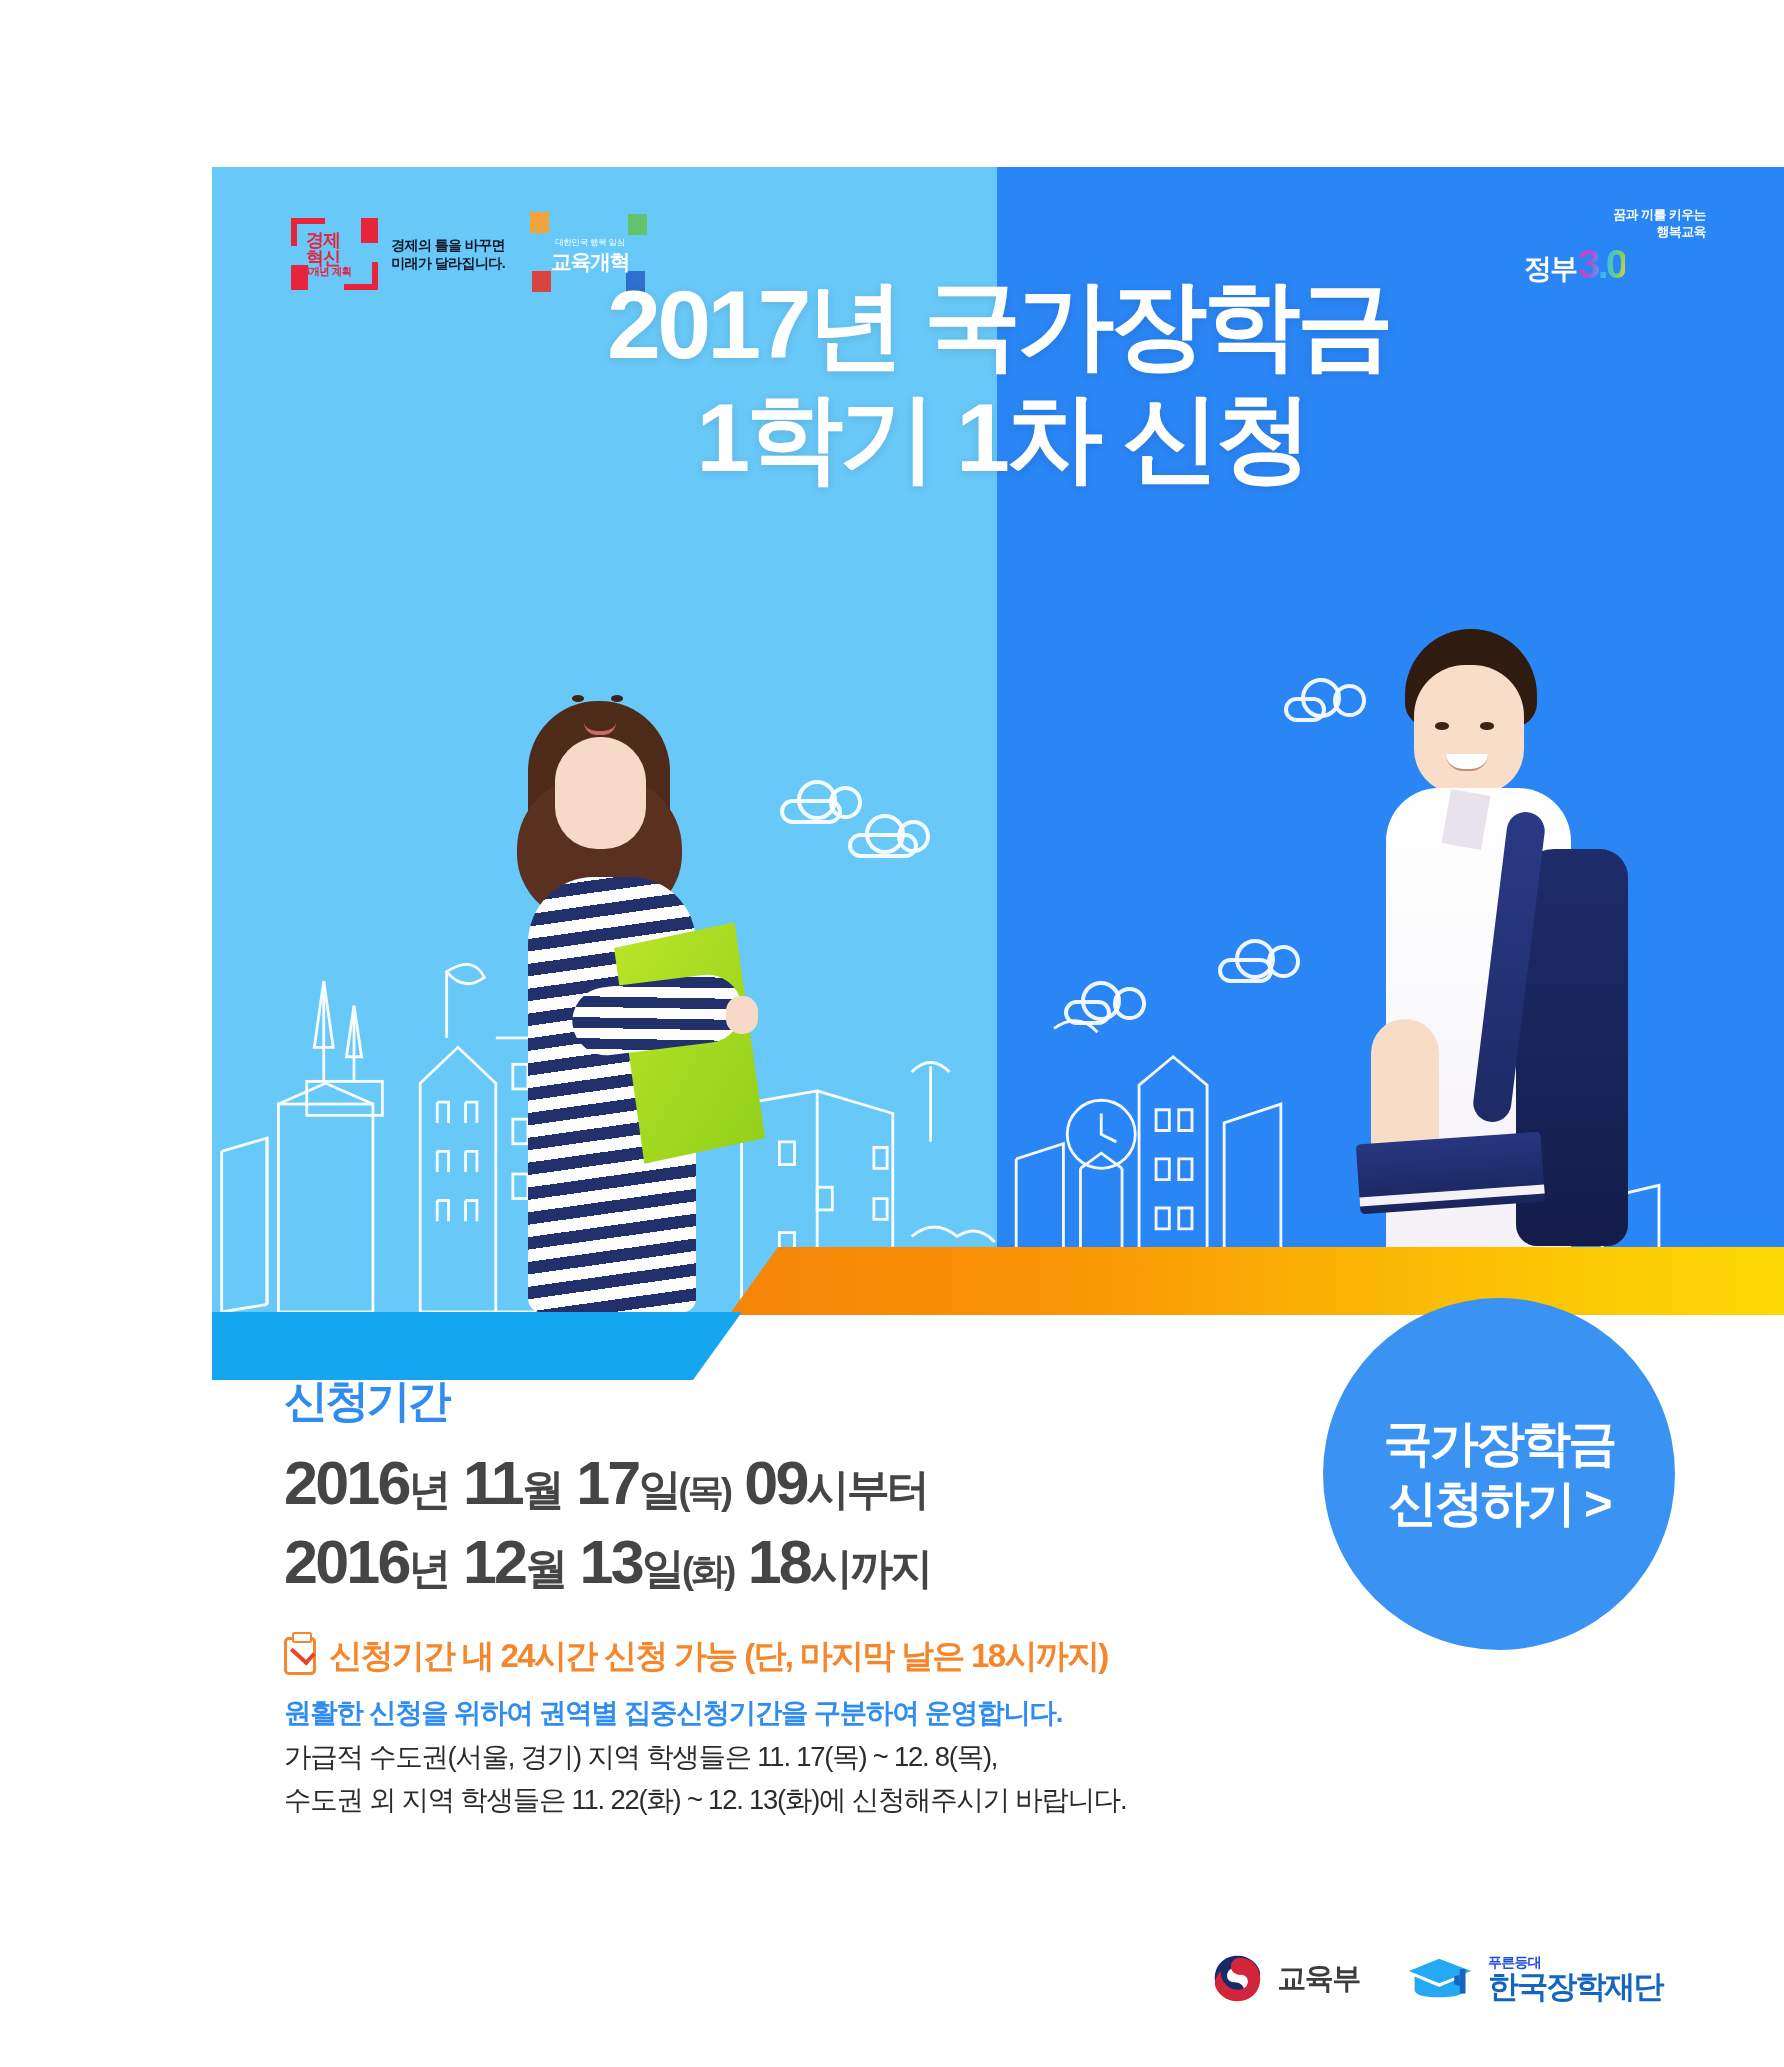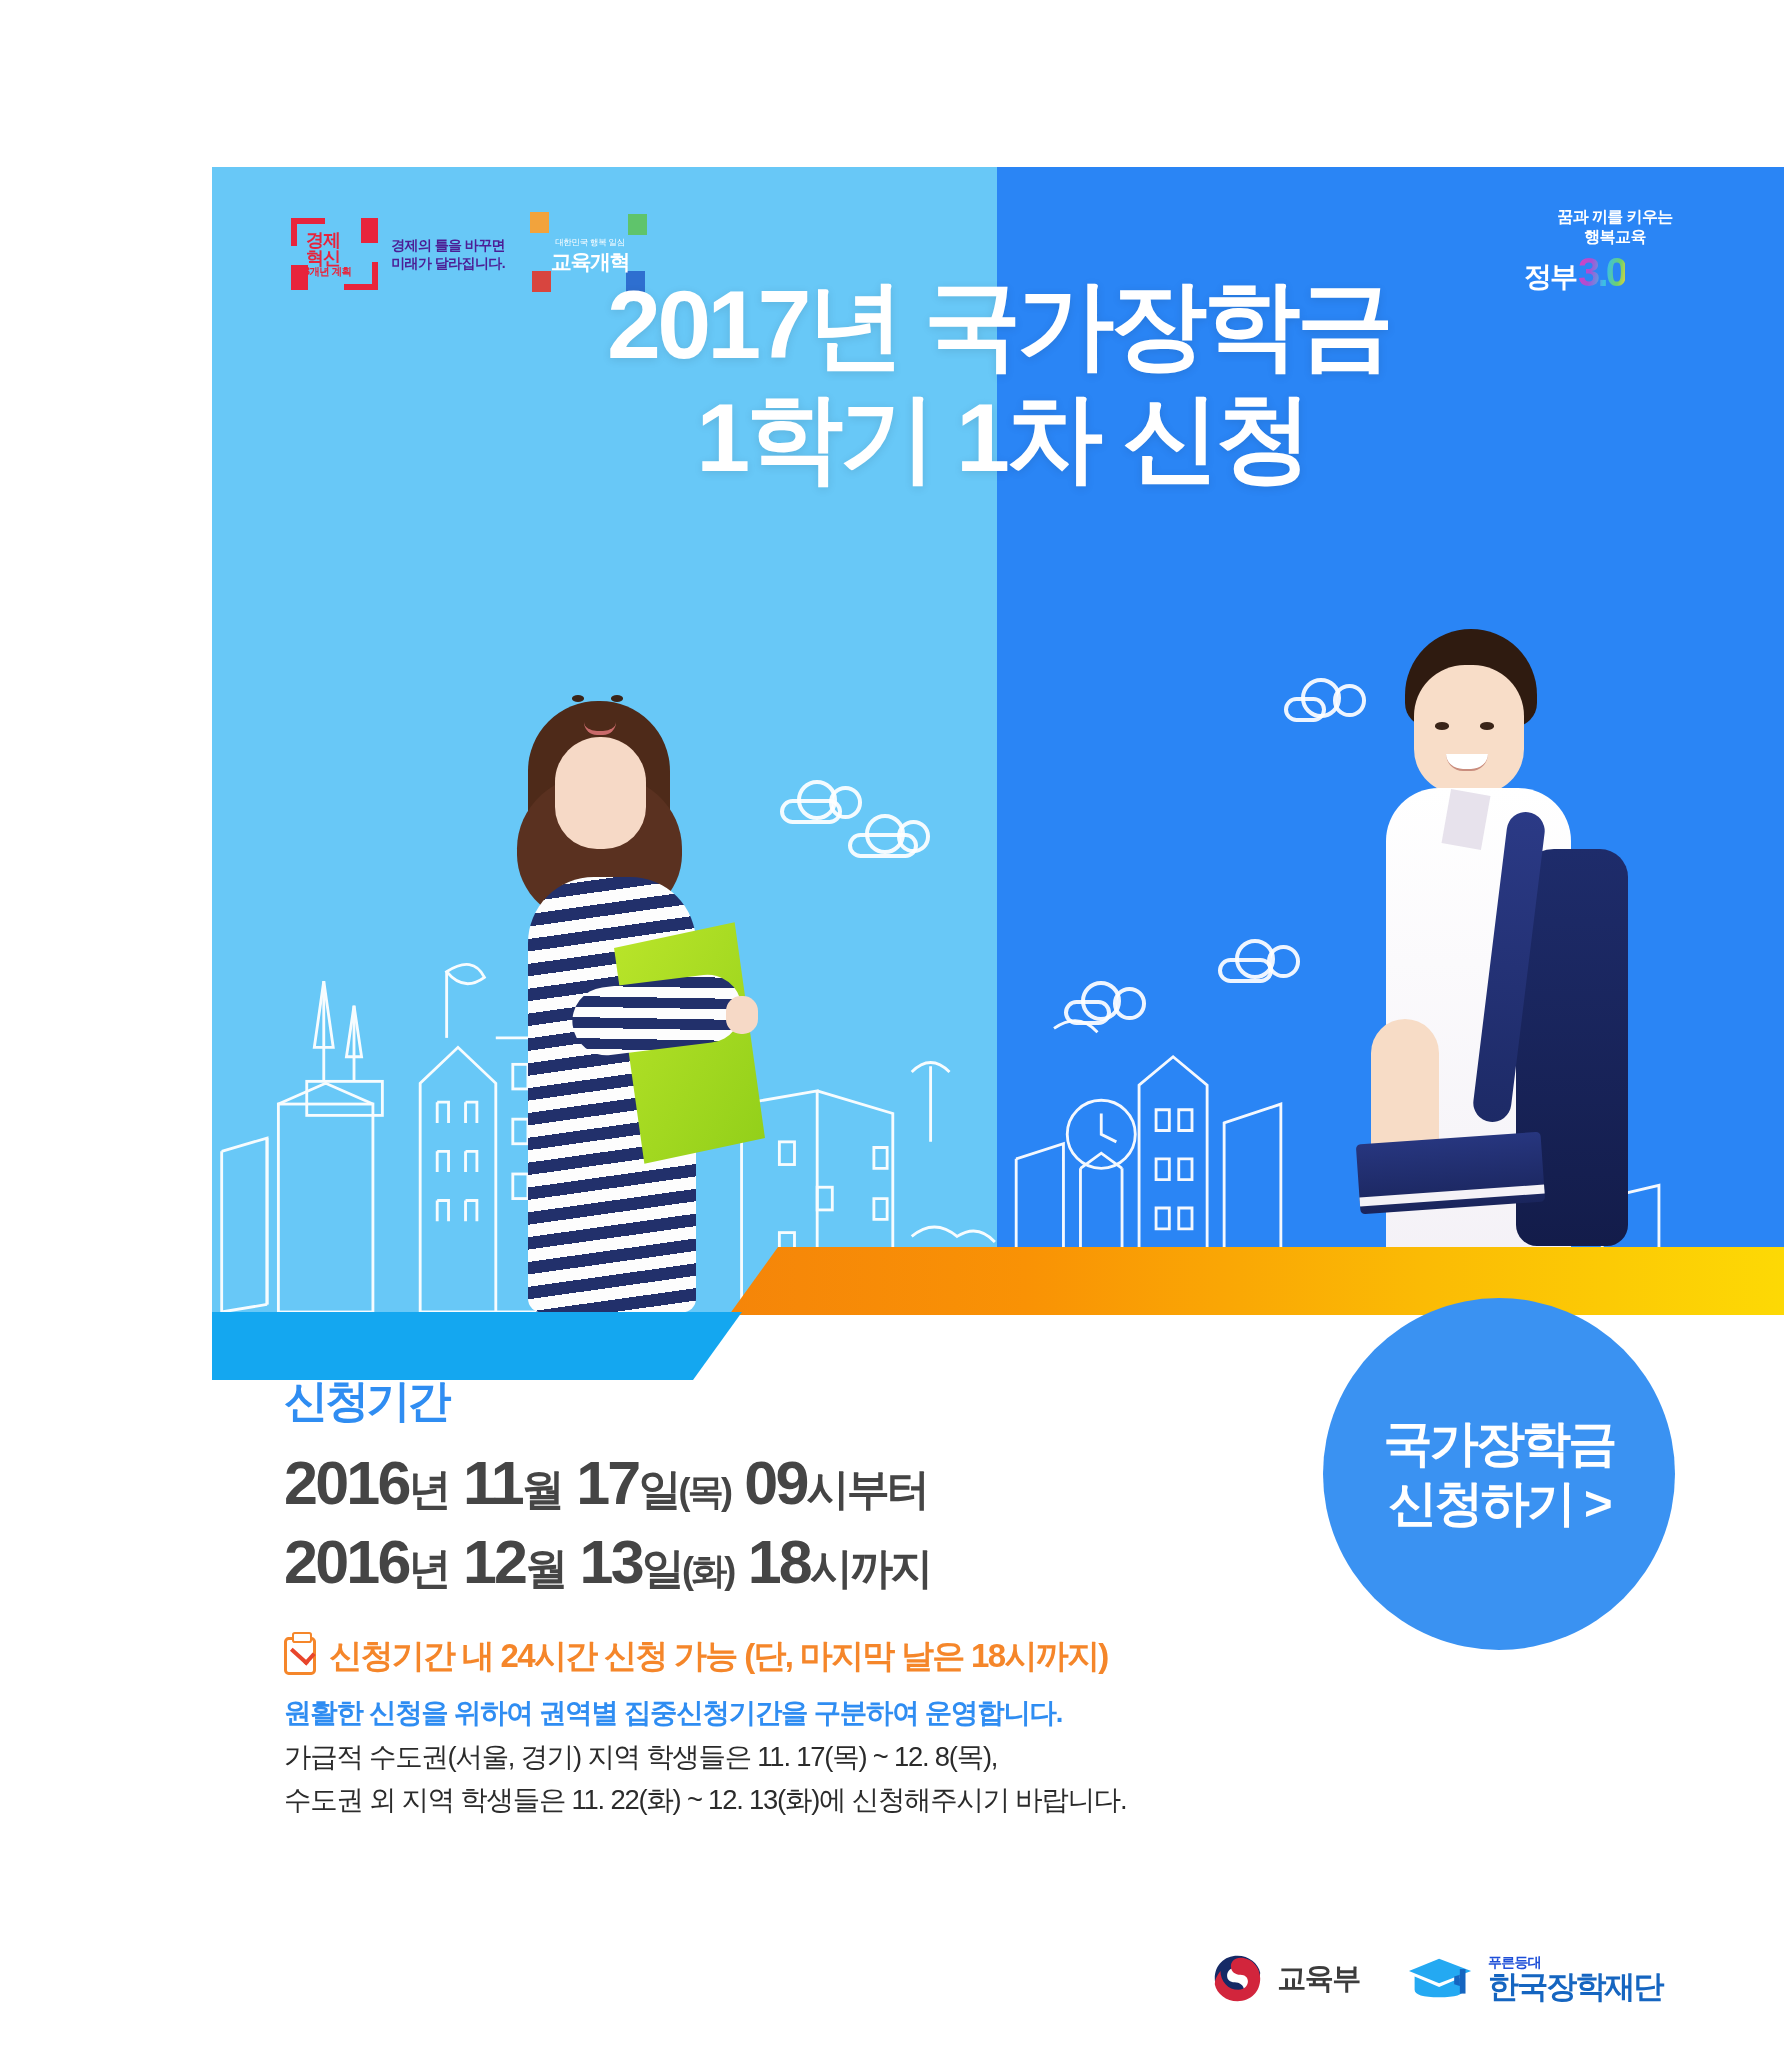--- a/index.html
+++ b/index.html
@@ -258,21 +258,21 @@
   .econ-txt1 {
     position: absolute; left: 15px; top: 13.2px;
     font-size: 18px; font-weight: 800; color: #e8243c; letter-spacing: -0.9px;
     line-height: 1.0;
   }
   .econ-txt2 {
     position: absolute; left: 13.2px; top: 47px;
     font-size: 10.4px; font-weight: 700; color: #e8243c; letter-spacing: -0.5px;
   }
   .econ-tag {
-    font-size: 14px; font-weight: 700; color: #4c1d95;
+    font-size: 14px; font-weight: 700; color: #0f172a;
     line-height: 1.32; letter-spacing: -0.6px;
   }
 
   .logo-edu {
     position: absolute; left: 312px; top: 45px;
     width: 132px; height: 83px;
   }
   .edu-sq { position: absolute; width: 19px; height: 21px; }
   .edu-sq.a { left: 5.7px;   top: 0;   background: #f2a33c; }
   .edu-sq.b { left: 104px; top: 1.9px; background: #5fc46b; }
@@ -286,23 +286,23 @@
     position: absolute; left: 0; top: 36px; width: 132px;
     text-align: center; font-size: 21px; font-weight: 800;
     color: #ffffff; letter-spacing: -1.4px;
   }
 
   .logo-gov {
     position: absolute; right: 79px; top: 40px;
     width: 199px; text-align: right;
   }
   .gov-top {
-    font-size: 16px; font-weight: 700; color: #ffffff;
+    font-size: 13px; font-weight: 700; color: #ffffff;
     line-height: 1.28; letter-spacing: -0.6px;
-    text-align: center; padding-left: 17px;
+    text-align: right; padding-left: 17px;
   }
   .gov-main {
     display: flex; align-items: baseline; justify-content: flex-start;
     padding-left: 17px; margin-top: 1.9px;
   }
   .gov-word {
     font-size: 28px; font-weight: 800; color: #ffffff; letter-spacing: -1.9px;
   }
   .gov-num {
     font-size: 40px; font-weight: 800; letter-spacing: -2.8px;

